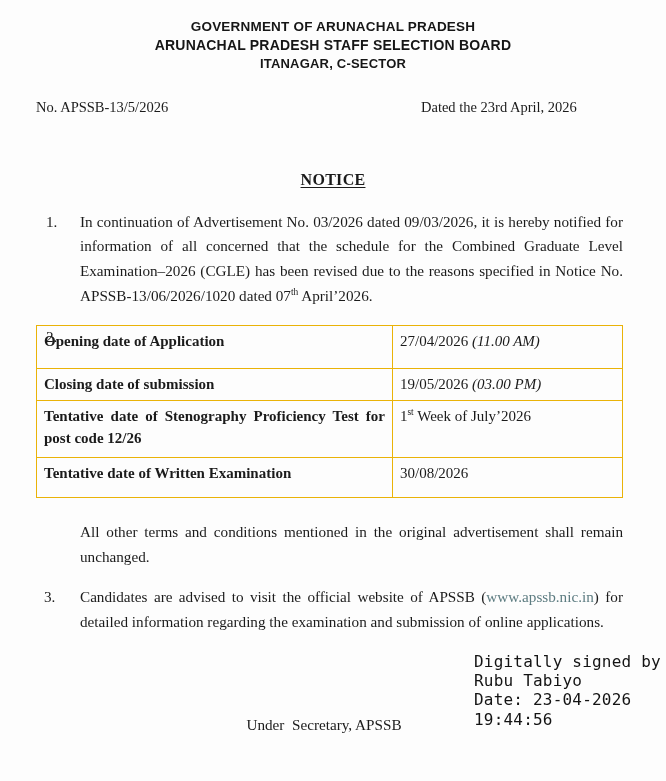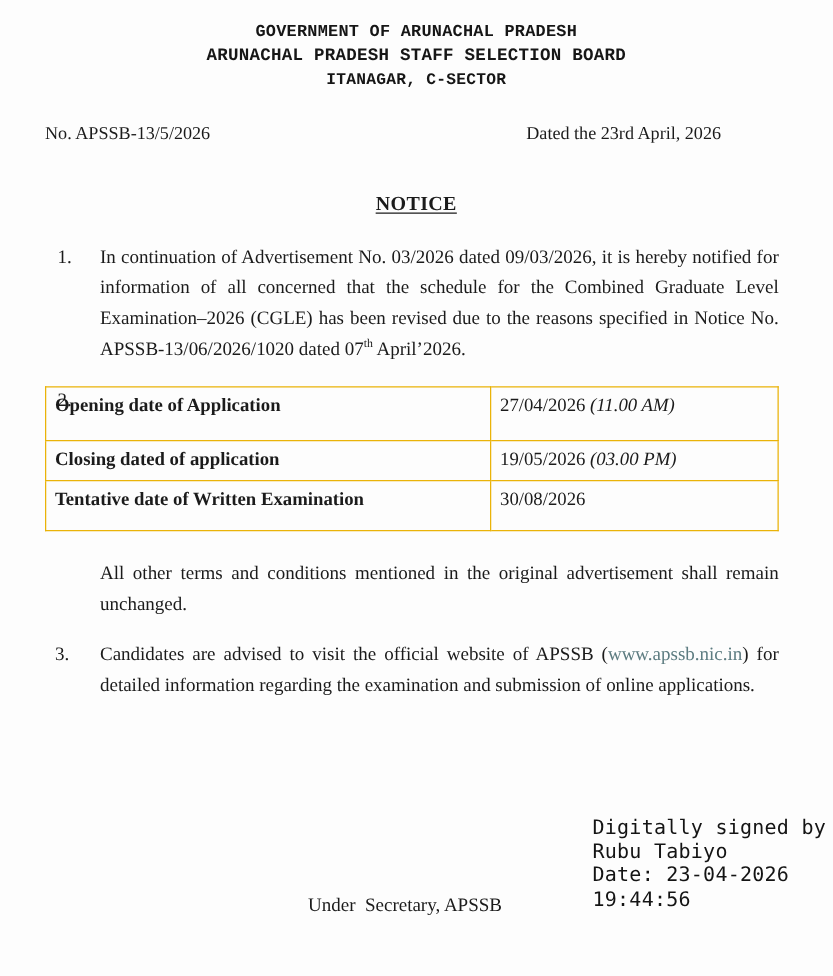--- a/index.html
+++ b/index.html
@@ -19,21 +19,21 @@
   .page {
     position: relative;
     width: 666px;
     height: 781px;
     box-sizing: border-box;
   }
 
   
   .letterhead {
     text-align: center;
-    font-family: Liberation Mono, monospace;
+    font-family: Liberation Sans, sans-serif;
     font-weight: bold;
     font-size: 13.5px;
     letter-spacing: 0.2px;
     line-height: 1.33;
     padding-top: 18px;
     color: #161616;
   }
   .letterhead div { white-space: nowrap; }
   .lh-2 { font-size: 14px; }
   .lh-3 { font-size: 13px; }
@@ -56,21 +56,21 @@
     top: 0;
   }
 
   
   .notice-title {
     text-align: center;
     font-weight: bold;
     font-size: 16px;
     text-decoration: underline;
     text-underline-offset: 2px;
-    margin-top: 36px;
+    margin-top: 52px;
     letter-spacing: 0.3px;
   }
 
   
   .clause {
     position: relative;
     font-size: 15.2px;
     line-height: 1.62;
     text-align: justify;
     margin-left: 36px;
@@ -193,22 +193,26 @@
   </div>
 
   <div class="sched-wrap">
     <table class="schedule">
       <tbody>
         <tr class="r1">
           <td class="label">Opening date of Application</td>
           <td class="value"><span>27/04/2026</span> <span class="it">(11.00 AM)</span></td>
         </tr>
         <tr class="r2">
-          <td class="label">Closing dated of application</td>
+          <td class="label">Closing date of submission</td>
           <td class="value"><span>19/05/2026</span> <span class="it">(03.00 PM)</span></td>
+        </tr>
+        <tr class="r3">
+          <td class="label">Tentative date of Stenography Proficiency Test for post code 12/26</td>
+          <td class="value"><span>1</span><sup>st</sup><span> Week of July’2026</span></td>
         </tr>
         <tr class="r4">
           <td class="label">Tentative date of Written Examination</td>
           <td class="value"><span>30/08/2026</span></td>
         </tr>
       </tbody>
     </table>
   </div>
 
   <div class="plainpara">All other terms and conditions mentioned in the original advertisement shall remain unchanged.</div>

